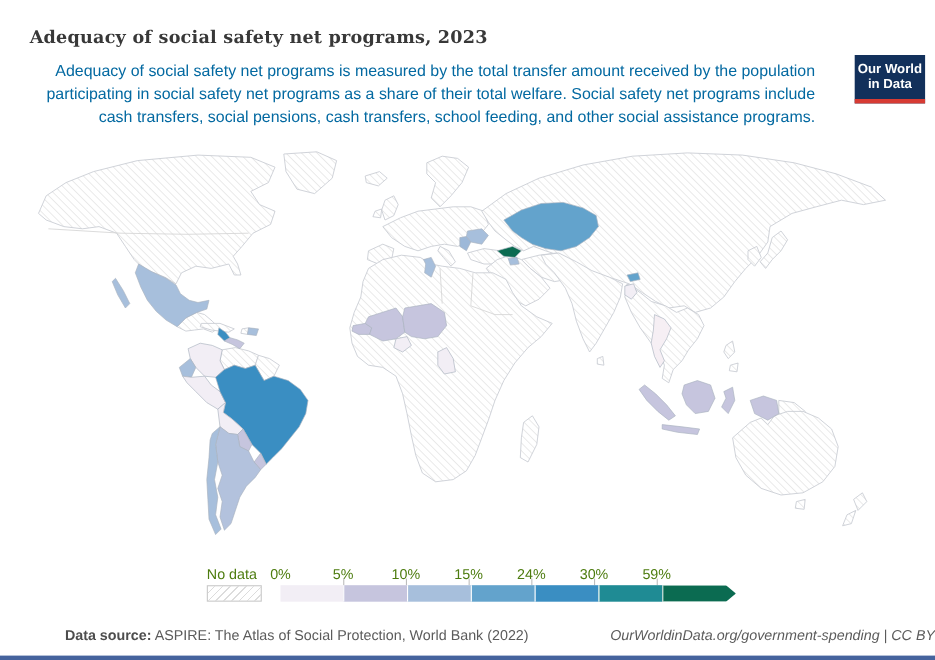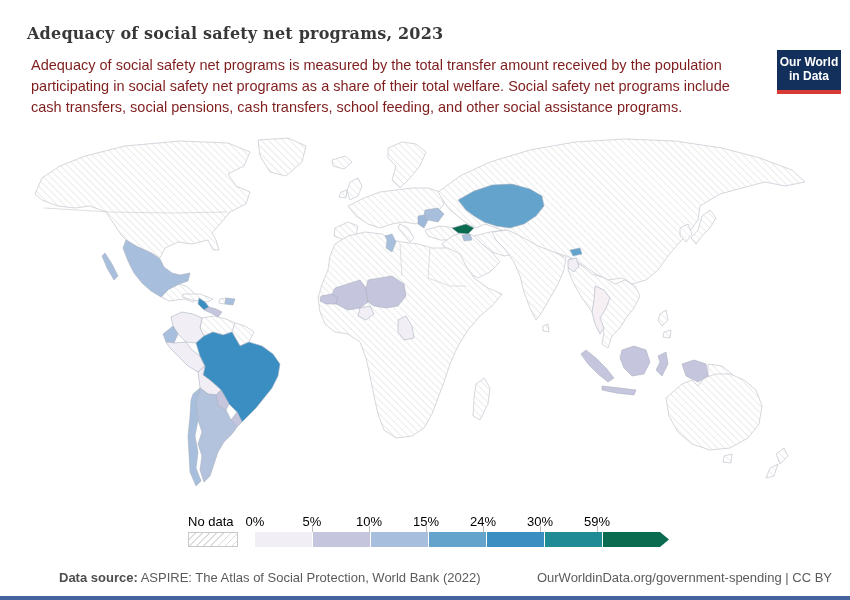--- a/index.html
+++ b/index.html
@@ -6,54 +6,55 @@
   body{
     width:850px;height:600px;position:relative;background:#ffffff;
     font-family:"Liberation Sans", sans-serif;overflow:hidden;
   }
   .header{position:absolute;left:15px;top:12px;width:750px;}
   .chart-title{
     font-family:"DejaVu Serif", serif;font-weight:700;font-size:16px;
     color:#383838;margin:12px;letter-spacing:0.2px;
   }
   .chart-subtitle{
-    margin:9px 0 0 16px;font-size:14.5px;line-height:1.45;color:#7f1d1d;
+    margin:9px 0 0 4px;font-size:14.5px;line-height:1.45;color:#0369a1;
     max-width:722px;
+    text-align:right;
   }
   .owid-logo{
     position:absolute;right:9px;top:10px;width:64px;height:40px;
     background:#12305b;border-bottom:4px solid #d73b33;color:#fff;
     display:flex;flex-direction:column;align-items:center;justify-content:center;
     font-size:12px;font-weight:bold;line-height:1.15;text-align:center;margin-top:40px;
   }
   .map-wrap{position:absolute;left:30px;top:136px;width:790px;height:368px;}
   svg{display:block;}
   .land{stroke:#c9cdd4;stroke-width:0.8;stroke-linejoin:round;}
   .country{stroke:#a9b2bf;stroke-width:0.6;stroke-linejoin:round;}
   .inner-border{stroke:#d6d6d6;stroke-width:0.8;fill:none;}
-  .legend{position:absolute;left:0;top:512px;width:813px;height:44px;font-size:13px;color:#000000;}
+  .legend{position:absolute;left:0;top:512px;width:813px;height:44px;font-size:13px;color:#4d7c0f;}
   .legend .no-data-label{position:absolute;left:188px;top:2px;}
   .legend .no-data-swatch{
     position:absolute;left:188px;top:20px;width:50px;height:15px;
     border:1px solid #c9c9c9;box-sizing:border-box;
     background:repeating-linear-gradient(135deg,#ffffff 0px,#ffffff 4px,#dcdcdc 4px,#dcdcdc 5px);
   }
   .legend .bar{position:absolute;left:255px;top:20px;height:15px;display:flex;}
   .legend .seg{width:57px;height:15px;}
   .legend .seg + .seg{border-left:1px solid #ffffff;}
   .legend .seg-last{
     width:66px;
     clip-path:polygon(0 0,calc(100% - 9px) 0,100% 50%,calc(100% - 9px) 100%,0 100%);
   }
   .legend .tick-label{position:absolute;top:2px;transform:translateX(-50%);}
   .legend .tick{position:absolute;top:14px;width:1px;height:6px;background:#bdbdbd;}
   .footer{position:absolute;left:0;top:565px;width:850px;font-size:13px;color:#5b5b5b;}
   .footer .src{position:absolute;left:15px;top:5px;}
   .footer .src b{font-weight:bold;color:#4d4d4d;padding-left:44px;}
-  .footer .credit{position:absolute;right:18px;top:5px;}
+  .footer .credit{position:absolute;right:0;top:5px;font-style:italic;}
   .timeline-bar{position:absolute;left:0;top:596px;width:850px;height:4px;background:#45639d;}
 </style>
 </head>
 <body>
 
 <div class="header">
   <h1 class="chart-title">Adequacy of social safety net programs, 2023</h1>
   <p class="chart-subtitle">Adequacy of social safety net programs is measured by the total transfer amount received by the population participating in social safety net programs as a share of their total welfare. Social safety net programs include cash transfers, social pensions, cash transfers, school feeding, and other social assistance programs.</p>
 </div>
 

